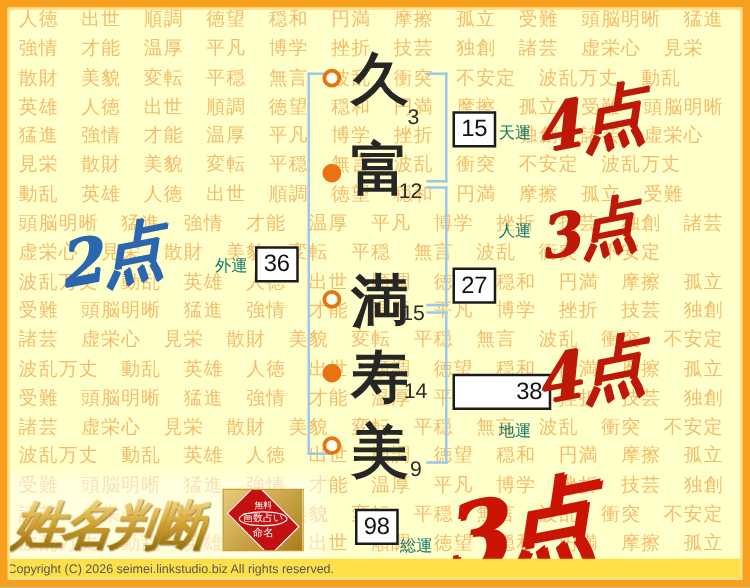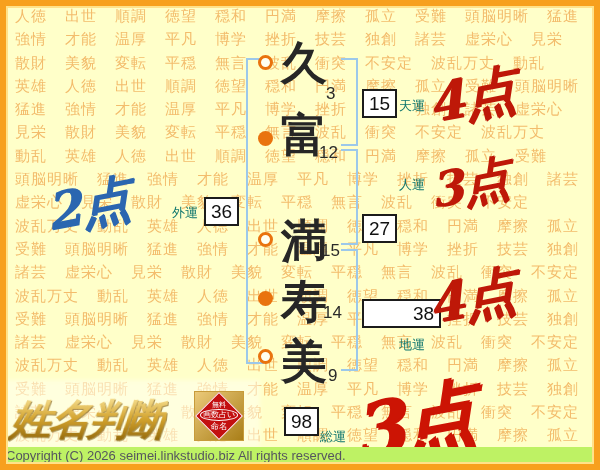--- a/index.html
+++ b/index.html
@@ -73,22 +73,22 @@
   }
   .badge .btext{
     position:absolute;inset:0;display:flex;flex-direction:column;align-items:center;
     justify-content:center;color:#fff;z-index:1;line-height:1.2;
   }
   .badge .l1{font-size:7px;}
   .badge .l2{font-size:8px;border:1px solid rgba(255,255,255,.95);border-radius:50%;padding:0 2px;}
   .badge .l3{font-size:8.5px;}
   
   .copyright{
-    position:absolute;left:0;right:0;top:447px;height:17px;background:#bef264;
-    font-size:13px;color:#55565E;line-height:17px;padding-left:6px;z-index:4;
+    position:absolute;left:0;right:0;top:447px;height:17px;background:#fde047;
+    font-size:10px;color:#55565E;line-height:17px;padding-left:6px;z-index:4;
   }
 </style>
 </head>
 <body>
 
 <div class="frame">
 
   <div class="pattern"><span>人徳</span><span>出世</span><span>順調</span><span>徳望</span><span>穏和</span><span>円満</span><span>摩擦</span><span>孤立</span><span>受難</span><span>頭脳明晰</span><span>猛進</span><span>強情</span><span>才能</span><span>温厚</span><span>平凡</span><span>博学</span><span>挫折</span><span>技芸</span><span>独創</span><span>諸芸</span><span>虚栄心</span><span>見栄</span><span>散財</span><span>美貌</span><span>変転</span><span>平穏</span><span>無言</span><span>波乱</span><span>衝突</span><span>不安定</span><span>波乱万丈</span><span>動乱</span><span>英雄</span><span>人徳</span><span>出世</span><span>順調</span><span>徳望</span><span>穏和</span><span>円満</span><span>摩擦</span><span>孤立</span><span>受難</span><span>頭脳明晰</span><span>猛進</span><span>強情</span><span>才能</span><span>温厚</span><span>平凡</span><span>博学</span><span>挫折</span><span>技芸</span><span>独創</span><span>諸芸</span><span>虚栄心</span><span>見栄</span><span>散財</span><span>美貌</span><span>変転</span><span>平穏</span><span>無言</span><span>波乱</span><span>衝突</span><span>不安定</span><span>波乱万丈</span><span>動乱</span><span>英雄</span><span>人徳</span><span>出世</span><span>順調</span><span>徳望</span><span>穏和</span><span>円満</span><span>摩擦</span><span>孤立</span><span>受難</span><span>頭脳明晰</span><span>猛進</span><span>強情</span><span>才能</span><span>温厚</span><span>平凡</span><span>博学</span><span>挫折</span><span>技芸</span><span>独創</span><span>諸芸</span><span>虚栄心</span><span>見栄</span><span>散財</span><span>美貌</span><span>変転</span><span>平穏</span><span>無言</span><span>波乱</span><span>衝突</span><span>不安定</span><span>波乱万丈</span><span>動乱</span><span>英雄</span><span>人徳</span><span>出世</span><span>順調</span><span>徳望</span><span>穏和</span><span>円満</span><span>摩擦</span><span>孤立</span><span>受難</span><span>頭脳明晰</span><span>猛進</span><span>強情</span><span>才能</span><span>温厚</span><span>平凡</span><span>博学</span><span>挫折</span><span>技芸</span><span>独創</span><span>諸芸</span><span>虚栄心</span><span>見栄</span><span>散財</span><span>美貌</span><span>変転</span><span>平穏</span><span>無言</span><span>波乱</span><span>衝突</span><span>不安定</span><span>波乱万丈</span><span>動乱</span><span>英雄</span><span>人徳</span><span>出世</span><span>順調</span><span>徳望</span><span>穏和</span><span>円満</span><span>摩擦</span><span>孤立</span><span>受難</span><span>頭脳明晰</span><span>猛進</span><span>強情</span><span>才能</span><span>温厚</span><span>平凡</span><span>博学</span><span>挫折</span><span>技芸</span><span>独創</span><span>諸芸</span><span>虚栄心</span><span>見栄</span><span>散財</span><span>美貌</span><span>変転</span><span>平穏</span><span>無言</span><span>波乱</span><span>衝突</span><span>不安定</span><span>波乱万丈</span><span>動乱</span><span>英雄</span><span>人徳</span><span>出世</span><span>順調</span><span>徳望</span><span>穏和</span><span>円満</span><span>摩擦</span><span>孤立</span><span>受難</span><span>頭脳明晰</span><span>猛進</span><span>強情</span><span>才能</span><span>温厚</span><span>平凡</span><span>博学</span><span>挫折</span><span>技芸</span><span>独創</span><span>諸芸</span><span>虚栄心</span><span>見栄</span><span>散財</span><span>美貌</span><span>変転</span><span>平穏</span><span>無言</span><span>波乱</span><span>衝突</span><span>不安定</span><span>波乱万丈</span><span>動乱</span><span>英雄</span><span>人徳</span><span>出世</span><span>順調</span><span>徳望</span><span>穏和</span><span>円満</span><span>摩擦</span><span>孤立</span><span>受難</span><span>頭脳明晰</span><span>猛進</span><span>強情</span><span>才能</span><span>温厚</span><span>平凡</span><span>博学</span><span>挫折</span><span>技芸</span><span>独創</span></div>
   <div class="logo-glow"></div>
 
@@ -130,21 +130,21 @@
   <div class="abs lukbox" style="left:284px;top:407px;">98</div>
   <div class="abs luklabel" style="left:320px;top:428px;">総運</div>
 
   <div class="abs point point-red" style="left:432px;top:62px;font-size:52px;">4点</div>
   <div class="abs point point-red" style="left:434px;top:153px;font-size:47px;">3点</div>
   <div class="abs point point-red" style="left:432px;top:263px;font-size:52px;">4点</div>
   <div class="abs point point-blue" style="left:50px;top:172px;font-size:50px;">2点</div>
   <div class="abs point point-big" style="left:358px;top:374px;font-size:74px;">3点</div>
 
   <div class="abs logo" style="left:10px;top:392px;">姓名判断</div>
-  <div class="abs badge" style="left:195px;top:392px;">
+  <div class="abs badge" style="left:179px;top:392px;padding-left:15px;">
     <div class="diamond"></div>
     <div class="btext">
       <span class="l1">無料</span>
       <span class="l2">画数占い</span>
       <span class="l3">命名</span>
     </div>
   </div>
 
   <div class="copyright">Copyright (C) 2026 seimei.linkstudio.biz All rights reserved.</div>
 

